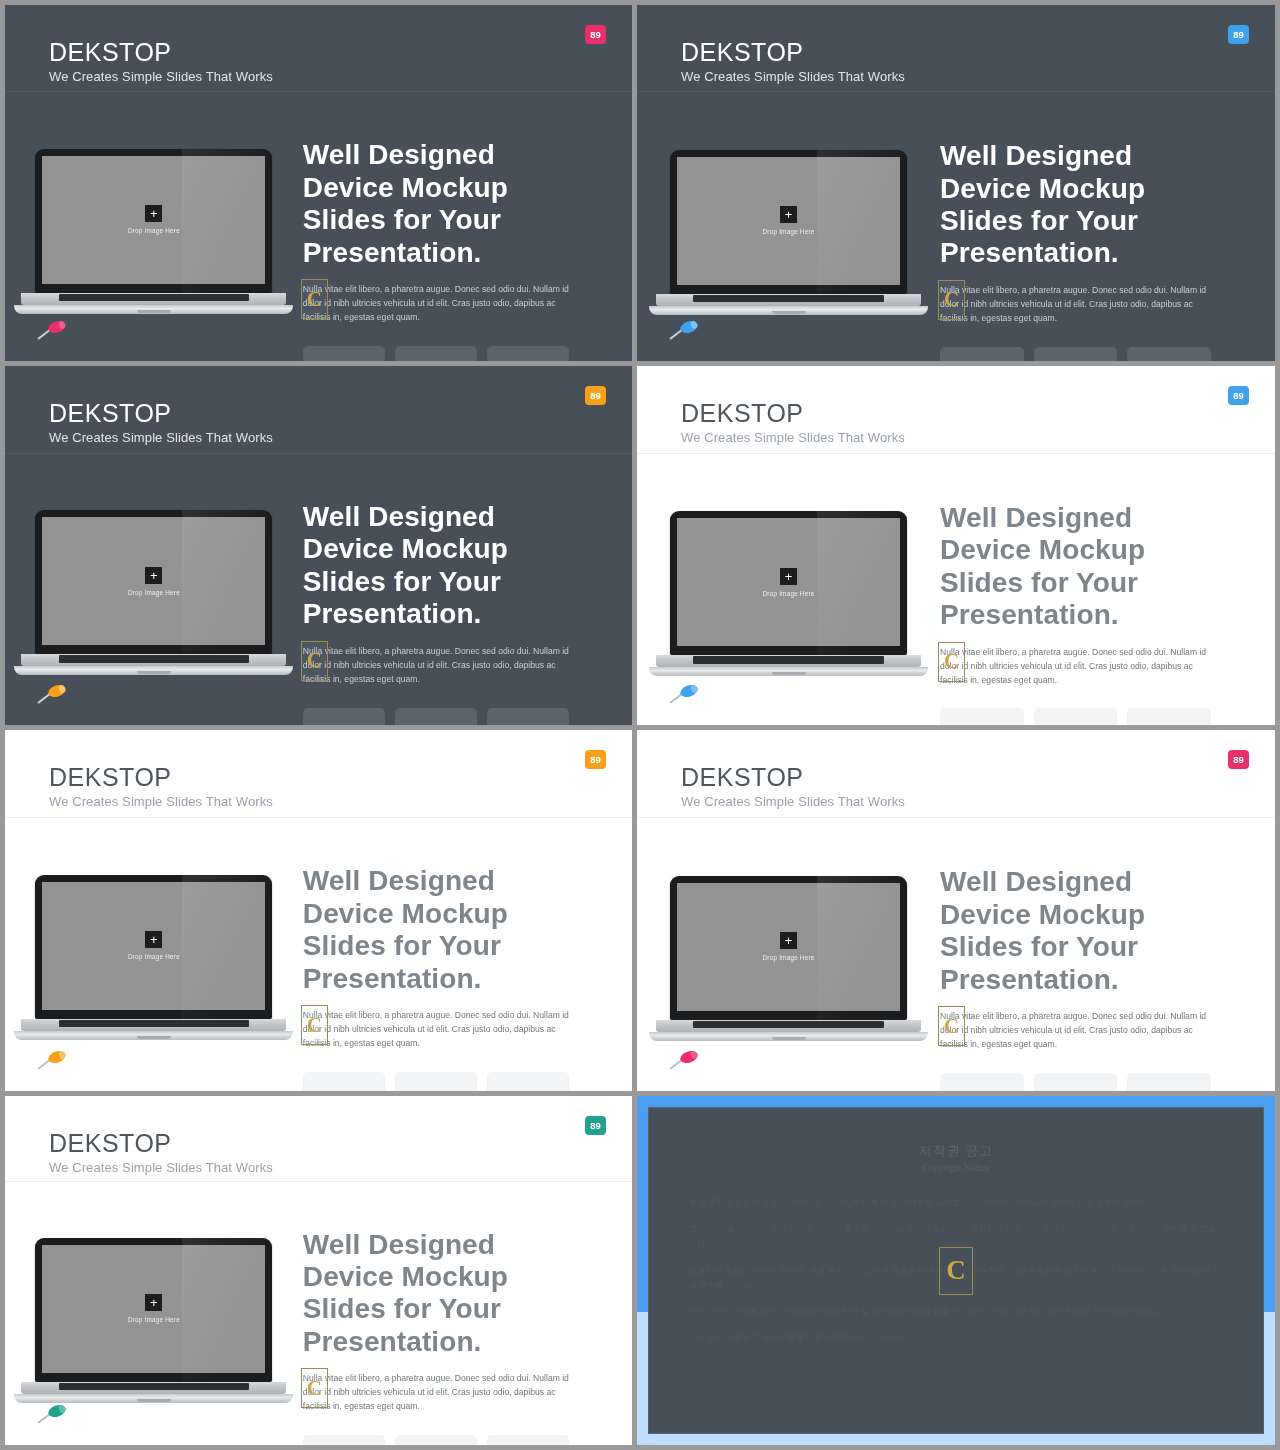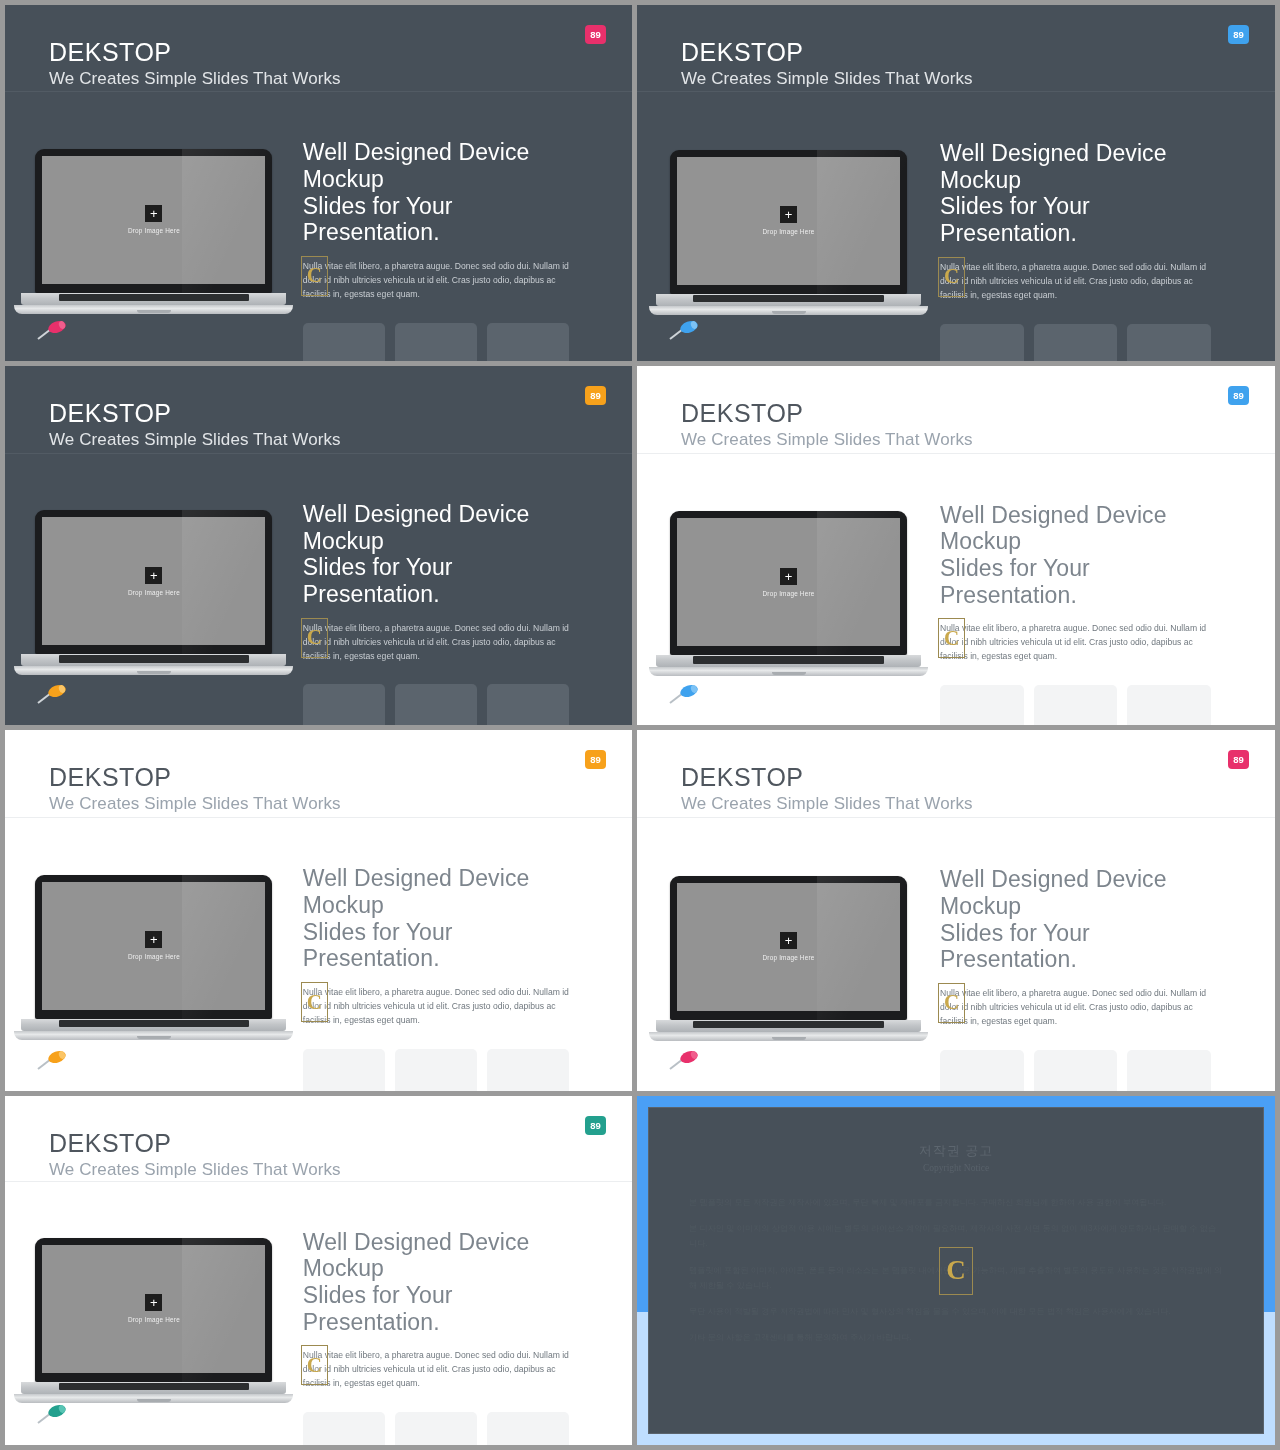--- a/index.html
+++ b/index.html
@@ -41,21 +41,21 @@
   .brand {
     font-size: 25px;
     letter-spacing: 0.5px;
     font-weight: 400;
     line-height: 1.05;
   }
   .theme-dark .brand { color: #ffffff; }
   .theme-light .brand { color: #4f565e; }
 
   .tagline {
-    font-size: 17px;
+    font-size: 13px;
     margin-top: 4px;
     letter-spacing: 0.1px;
   }
   .theme-dark .tagline { color: #e2e5e8; }
   .theme-light .tagline { color: #9aa3ad; }
 
   .badge {
     position: absolute;
     top: 20px; right: 26px;
     width: 21px; height: 19px;
@@ -142,23 +142,23 @@
     position: relative;
   }
   .notch {
     position:absolute; left:50%; transform:translateX(-50%);
     bottom:1px; width:34px; height:3px;
     background:#a8acb0; border-radius:0 0 4px 4px;
   }
 
   
   .headline {
-    font-size: 23px;
+    font-size: 28px;
     line-height: 1.16;
-    font-weight: 400;
+    font-weight: 700;
     letter-spacing: .1px;
   }
   .theme-dark .headline { color: #ffffff; }
   .theme-light .headline { color: #7d858d; }
 
   .para {
     margin-top: 14px;
     font-size: 8.6px;
     line-height: 1.62;
     position: relative;

